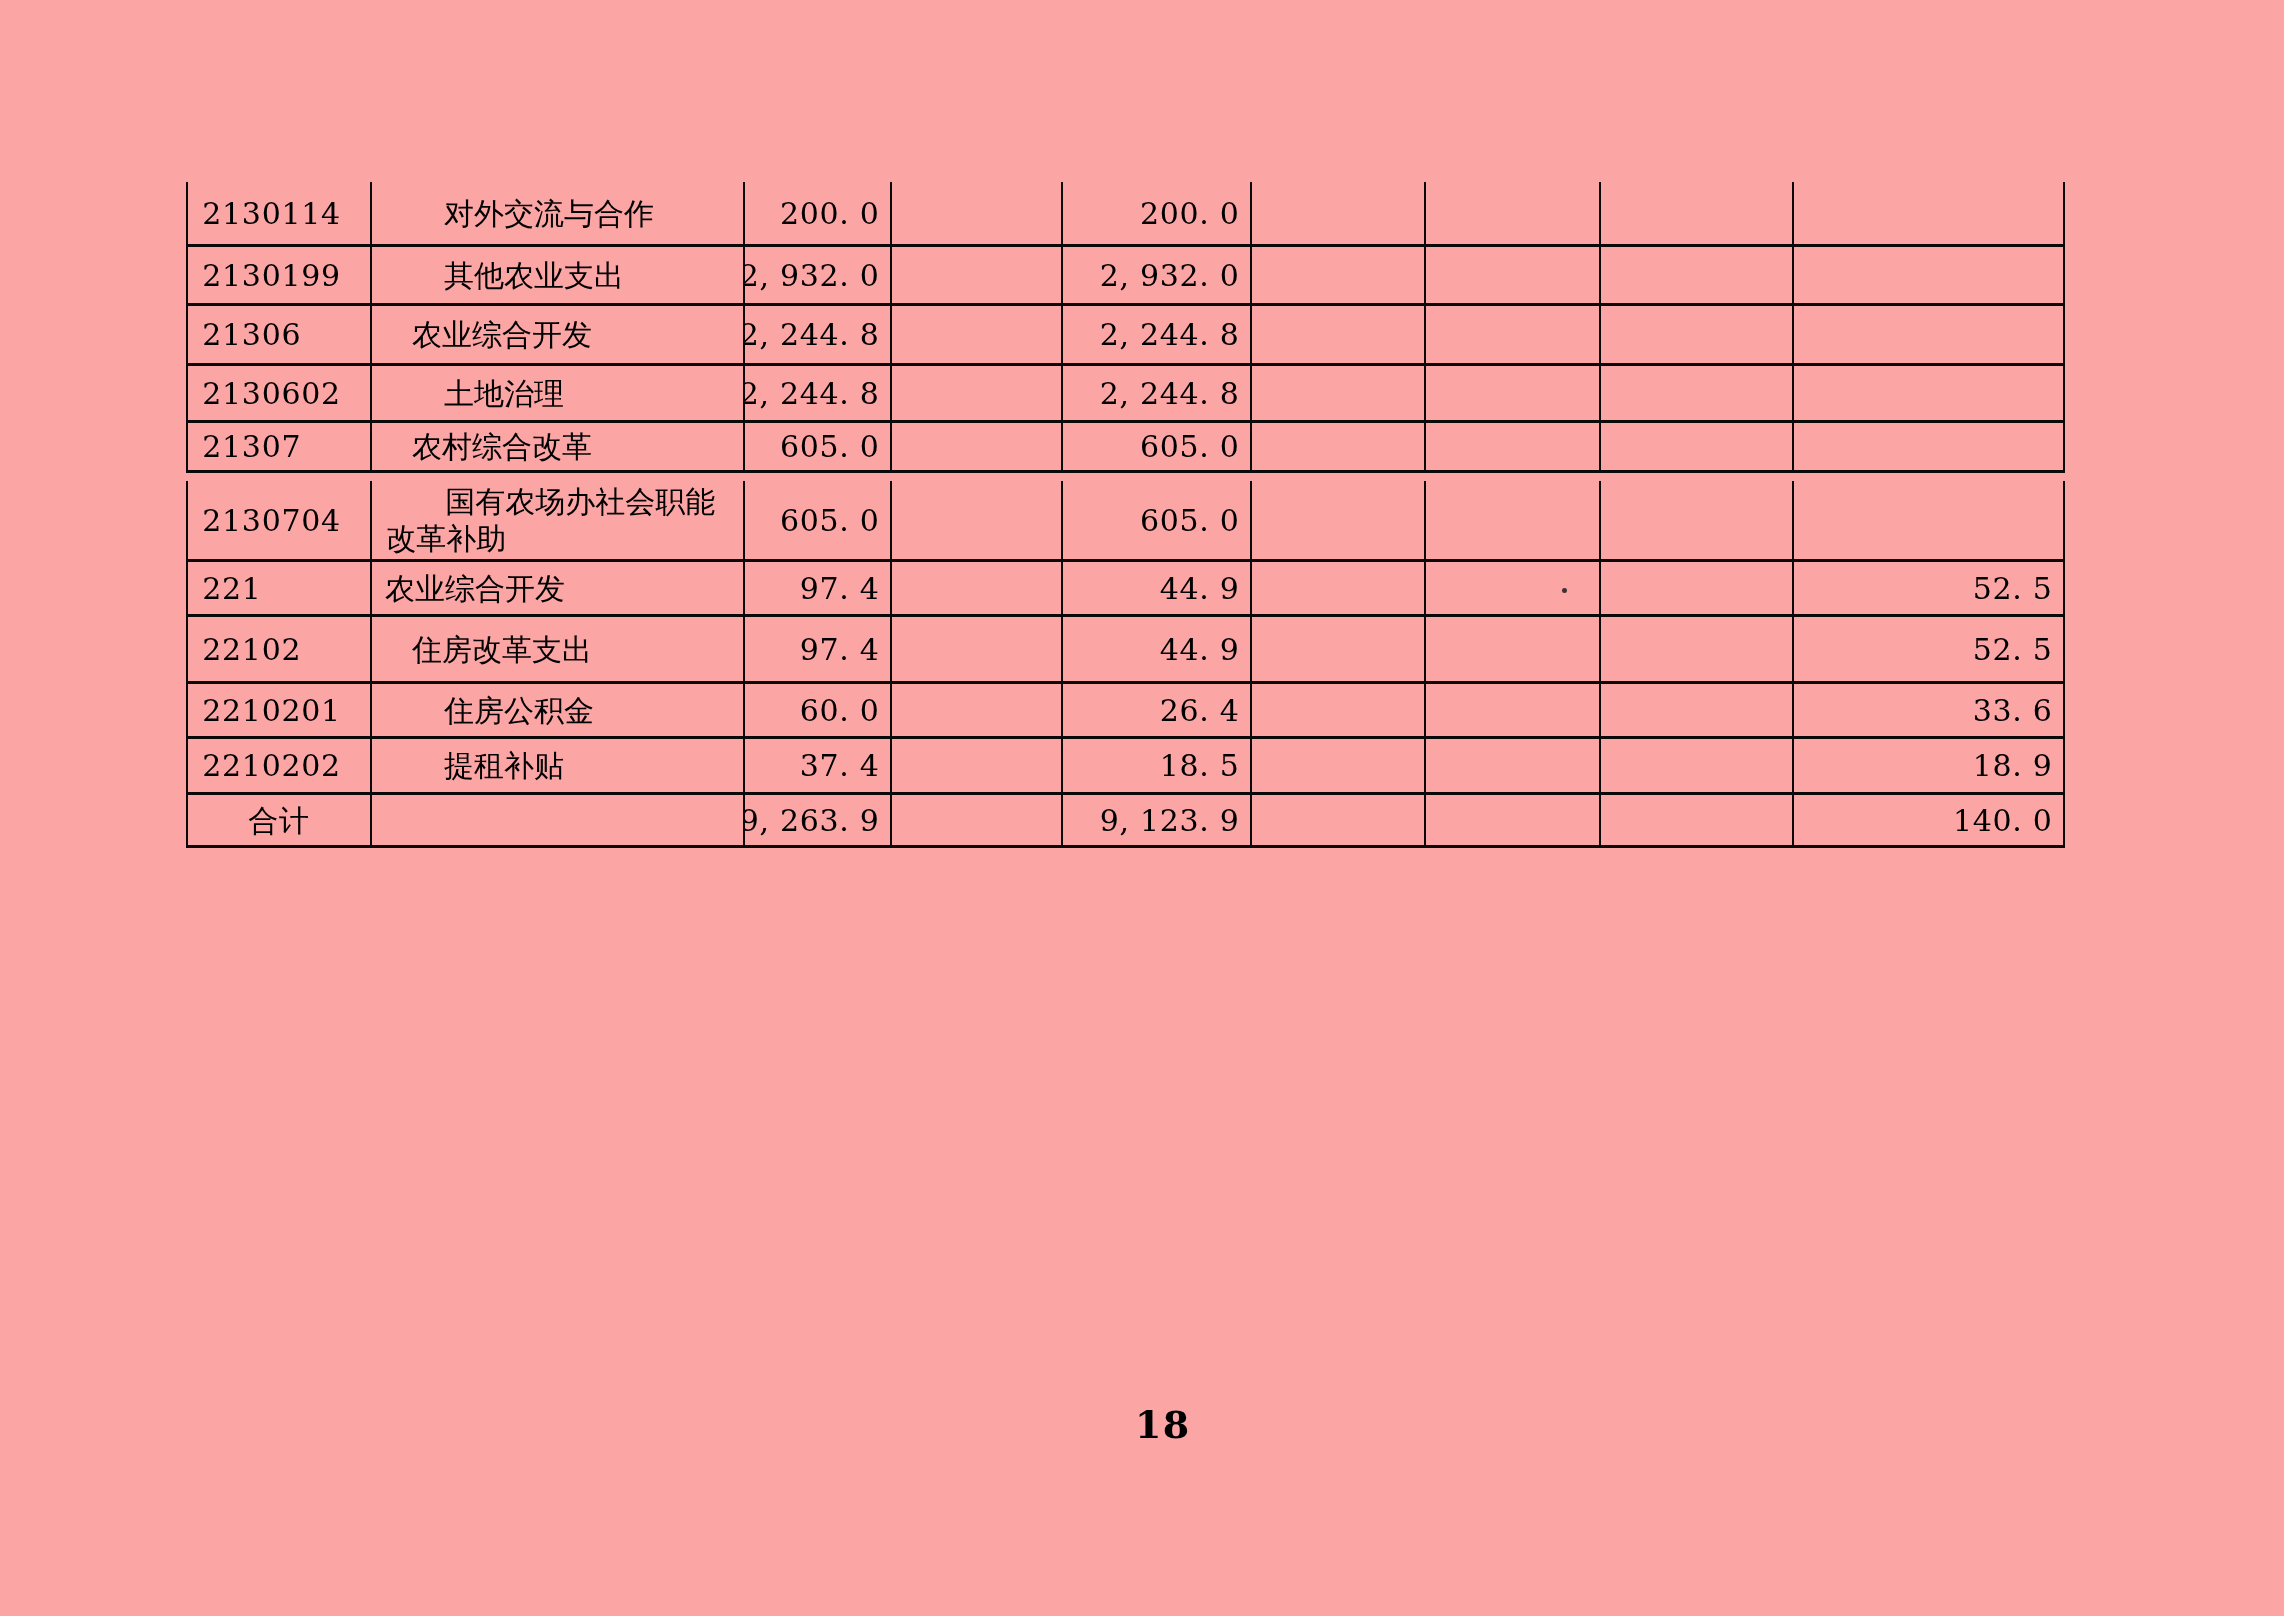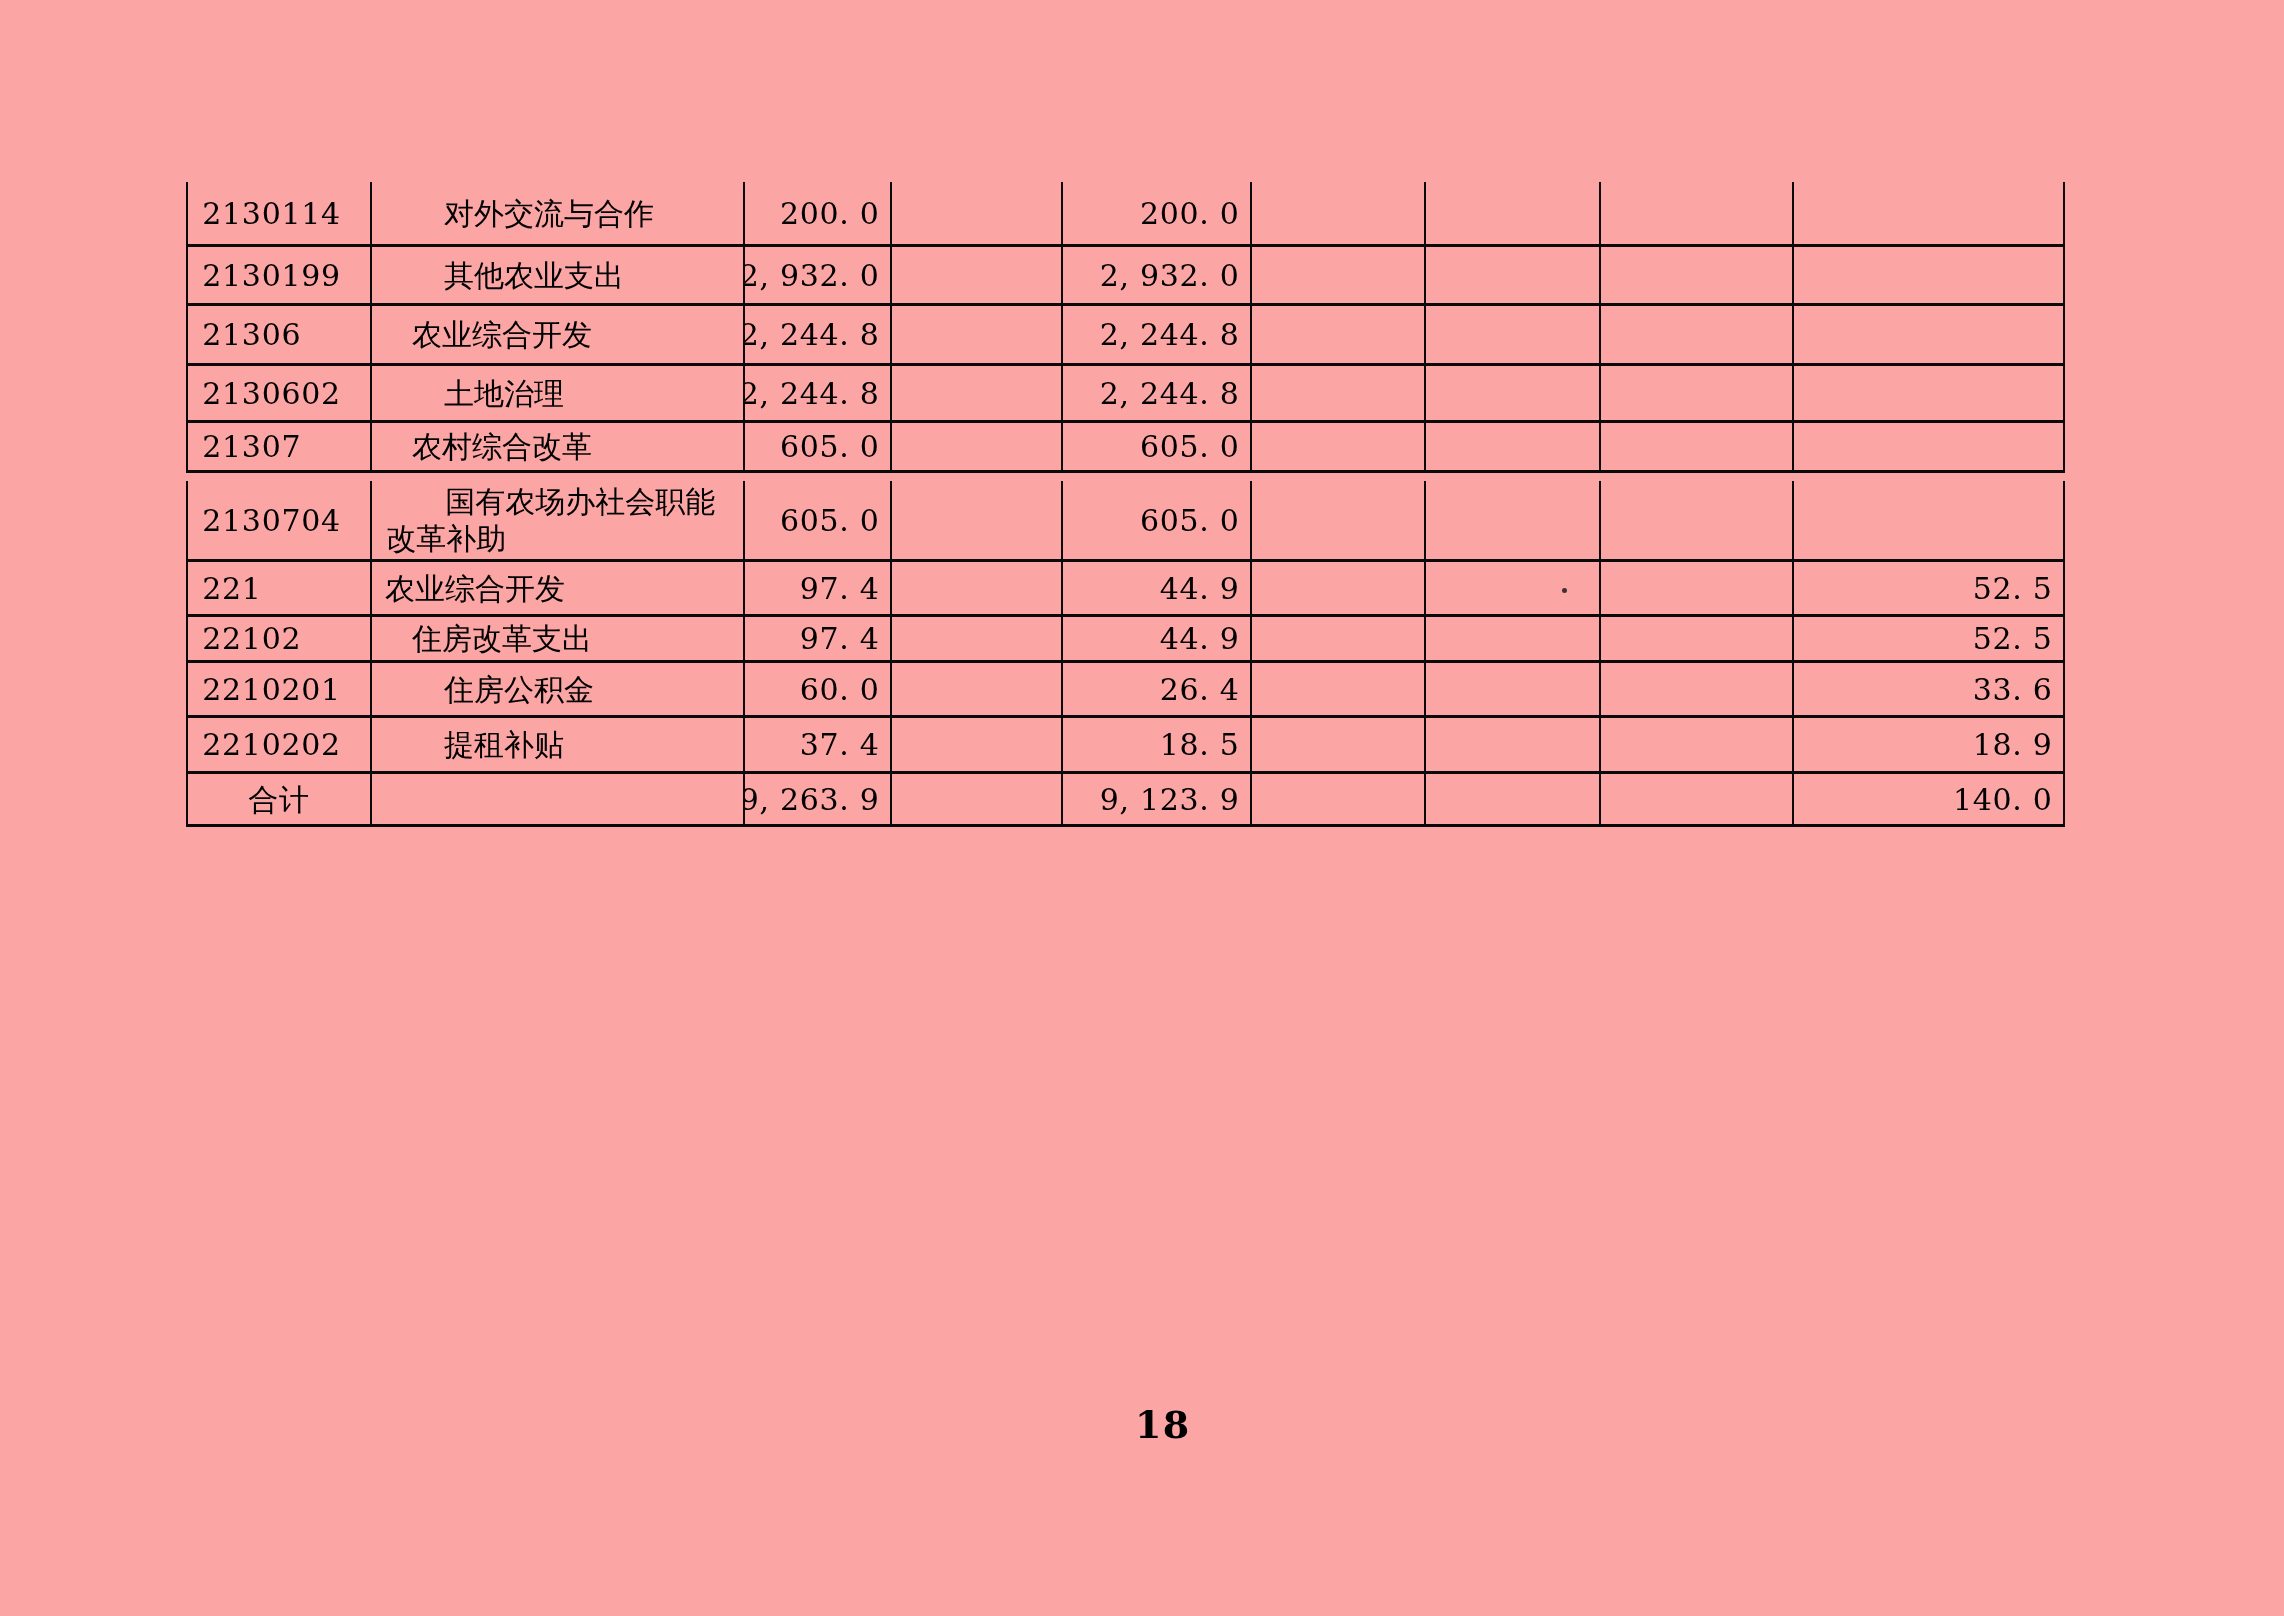--- a/index.html
+++ b/index.html
@@ -23,21 +23,21 @@
     display: grid;
     grid-template-columns: 186px 373px 147px 171px 189px 174px 175px 193px 271px;
   }
   .r0 { height: 65px; }
   .r1 { height: 59px; }
   .r2 { height: 60px; }
   .r3 { height: 57px; }
   .r4 { height: 50px; border-radius: 25px; }
   .r5 { height: 81px; margin-top: 8px; }
   .r6 { height: 55px; }
-  .r7 { height: 46px; }
+  .r7 { height: 67px; }
   .r8 { height: 55px; }
   .r9 { height: 56px; }
   .r10 { height: 53px; }
   .td {
     border-right: 2.6px solid #0a0a0a;
     border-bottom: 3.3px solid #0a0a0a;
     display: flex;
     align-items: center;
     font-size: 30px;
     line-height: 1.1;

